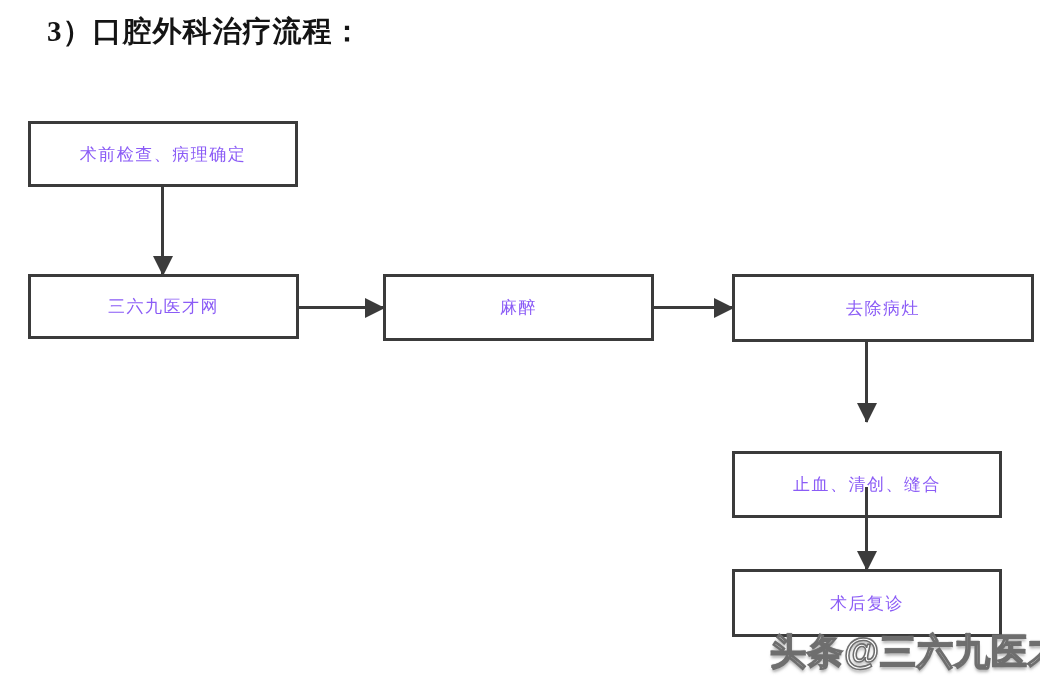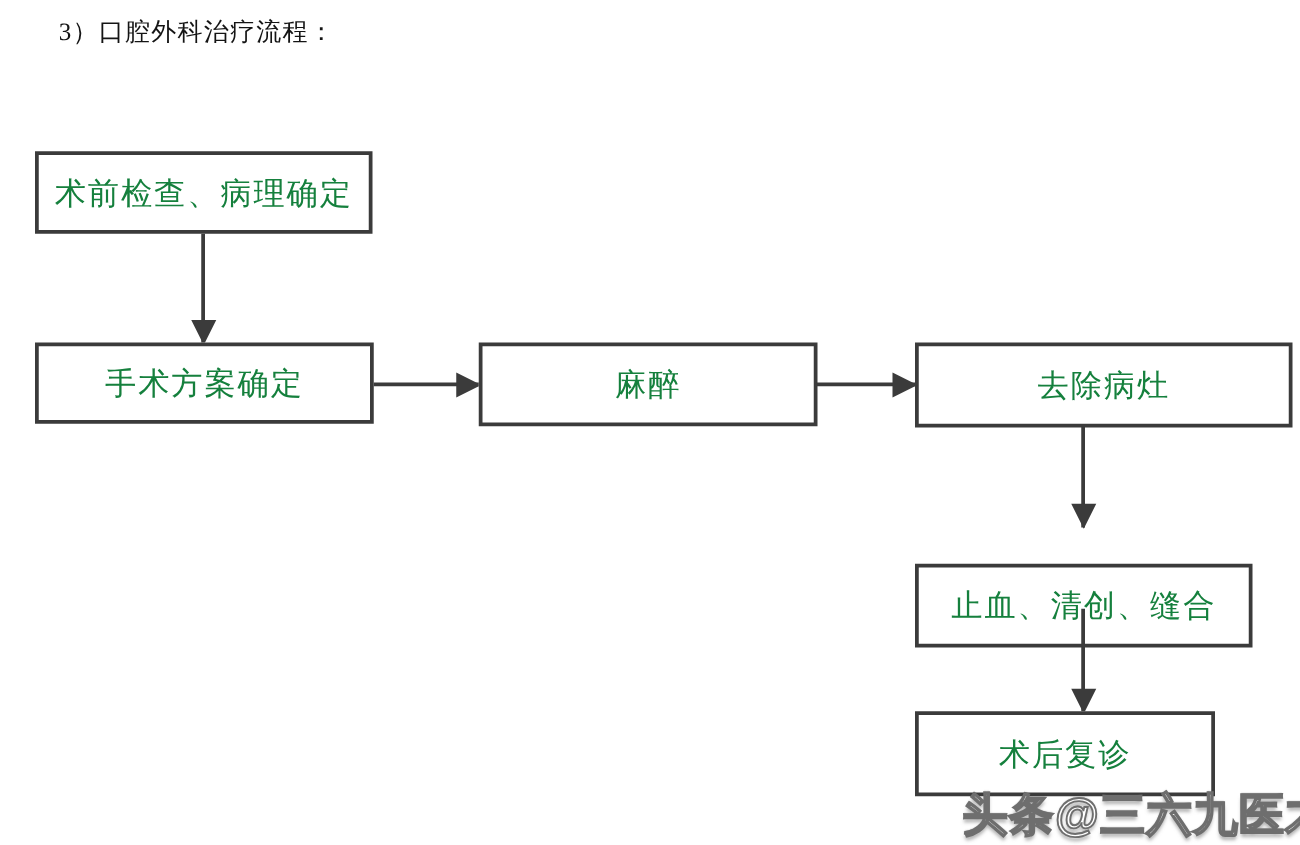--- a/index.html
+++ b/index.html
@@ -11,46 +11,46 @@
   }
   .page {
     position: relative;
     width: 1040px; height: 676px;
     background: #ffffff;
   }
   .page-title {
     position: absolute;
     left: 47px; top: 12px;
     font-family: "Liberation Serif", serif;
-    font-weight: normal;
-    font-size: 20px;
+    font-weight: bold;
+    font-size: 29px;
     color: #141414;
     letter-spacing: 1px;
     white-space: nowrap;
   }
   .node {
     position: absolute;
     background: #ffffff;
     border: 3px solid #3b3b3b;
     display: flex;
     align-items: center;
     justify-content: center;
   }
   .node-label {
-    font-size: 25px;
-    color: #15803d;
+    font-size: 17px;
+    color: #8b5cf6;
     letter-spacing: 1.5px;
     white-space: nowrap;
   }
   .node-1 { left: 28px;  top: 121px; width: 270px; height: 66px; }
   .node-2 { left: 28px;  top: 274px; width: 271px; height: 65px; }
   .node-3 { left: 383px; top: 274px; width: 271px; height: 67px; align-items: center; }
   .node-4 { left: 732px; top: 274px; width: 302px; height: 68px; }
   .node-5 { left: 732px; top: 421px; width: 270px; height: 67px; margin-top: 30px; }
-  .node-6 { left: 732px; top: 569px; width: 240px; height: 68px; font-family: Liberation Mono, monospace; }
+  .node-6 { left: 732px; top: 569px; width: 270px; height: 68px; font-family: Liberation Mono, monospace; }
 
   
   .arrow { position: absolute; background: #3b3b3b; }
   .arrow-v { width: 3px; }
   .arrow-v::after {
     content: "";
     position: absolute;
     left: 50%; bottom: -1px;
     transform: translateX(-50%);
     width: 0; height: 0;
@@ -95,21 +95,21 @@
 
   <h1 class="page-title">3）口腔外科治疗流程：</h1>
 
   <div class="node node-1">
     <span class="node-label">术前检查、病理确定</span>
   </div>
 
   <div class="arrow arrow-v arrow-1"></div>
 
   <div class="node node-2">
-    <span class="node-label">手术方案确定</span>
+    <span class="node-label">三六九医才网</span>
   </div>
 
   <div class="arrow arrow-h arrow-2"></div>
 
   <div class="node node-3">
     <span class="node-label">麻醉</span>
   </div>
 
   <div class="arrow arrow-h arrow-3"></div>
 

